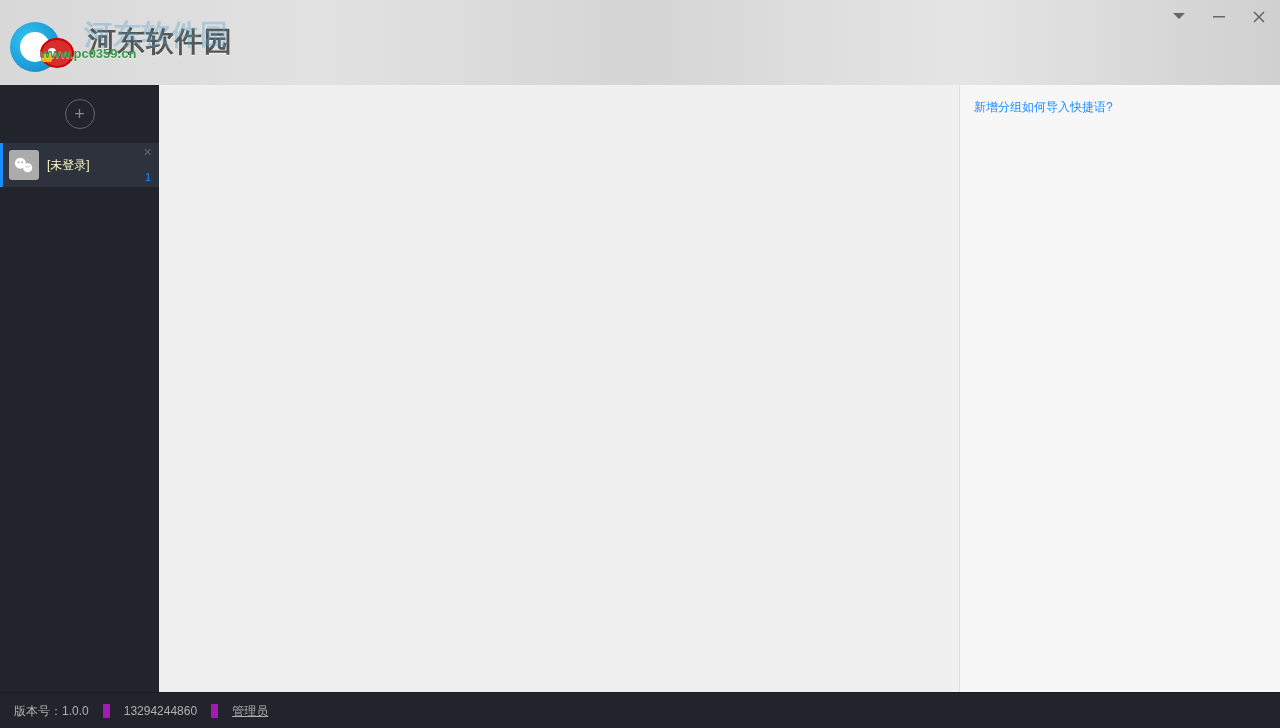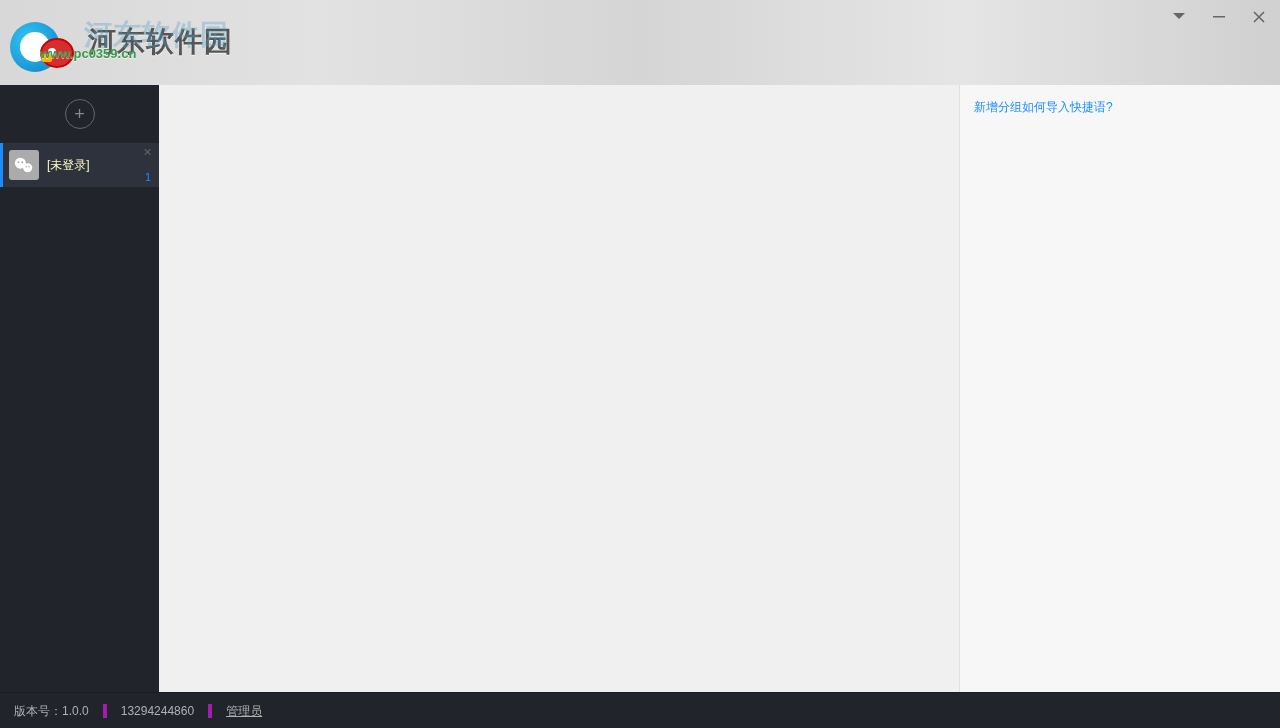--- a/index.html
+++ b/index.html
@@ -225,21 +225,21 @@
       border-top: 1px solid #1a1c22;
       display: flex;
       align-items: center;
       padding: 0 14px;
       gap: 0;
     }
     .status-item {
       font-size: 12px;
       color: #b0b0b0;
       padding: 0 14px;
-      border-right: 4px solid #a21caf;
+      border-right: 7px solid #a21caf;
       line-height: 14px;
     }
     .status-item:first-child {
       padding-left: 0;
     }
     .status-item:last-child {
       border-right: none;
       text-decoration: underline;
     }
   </style>

